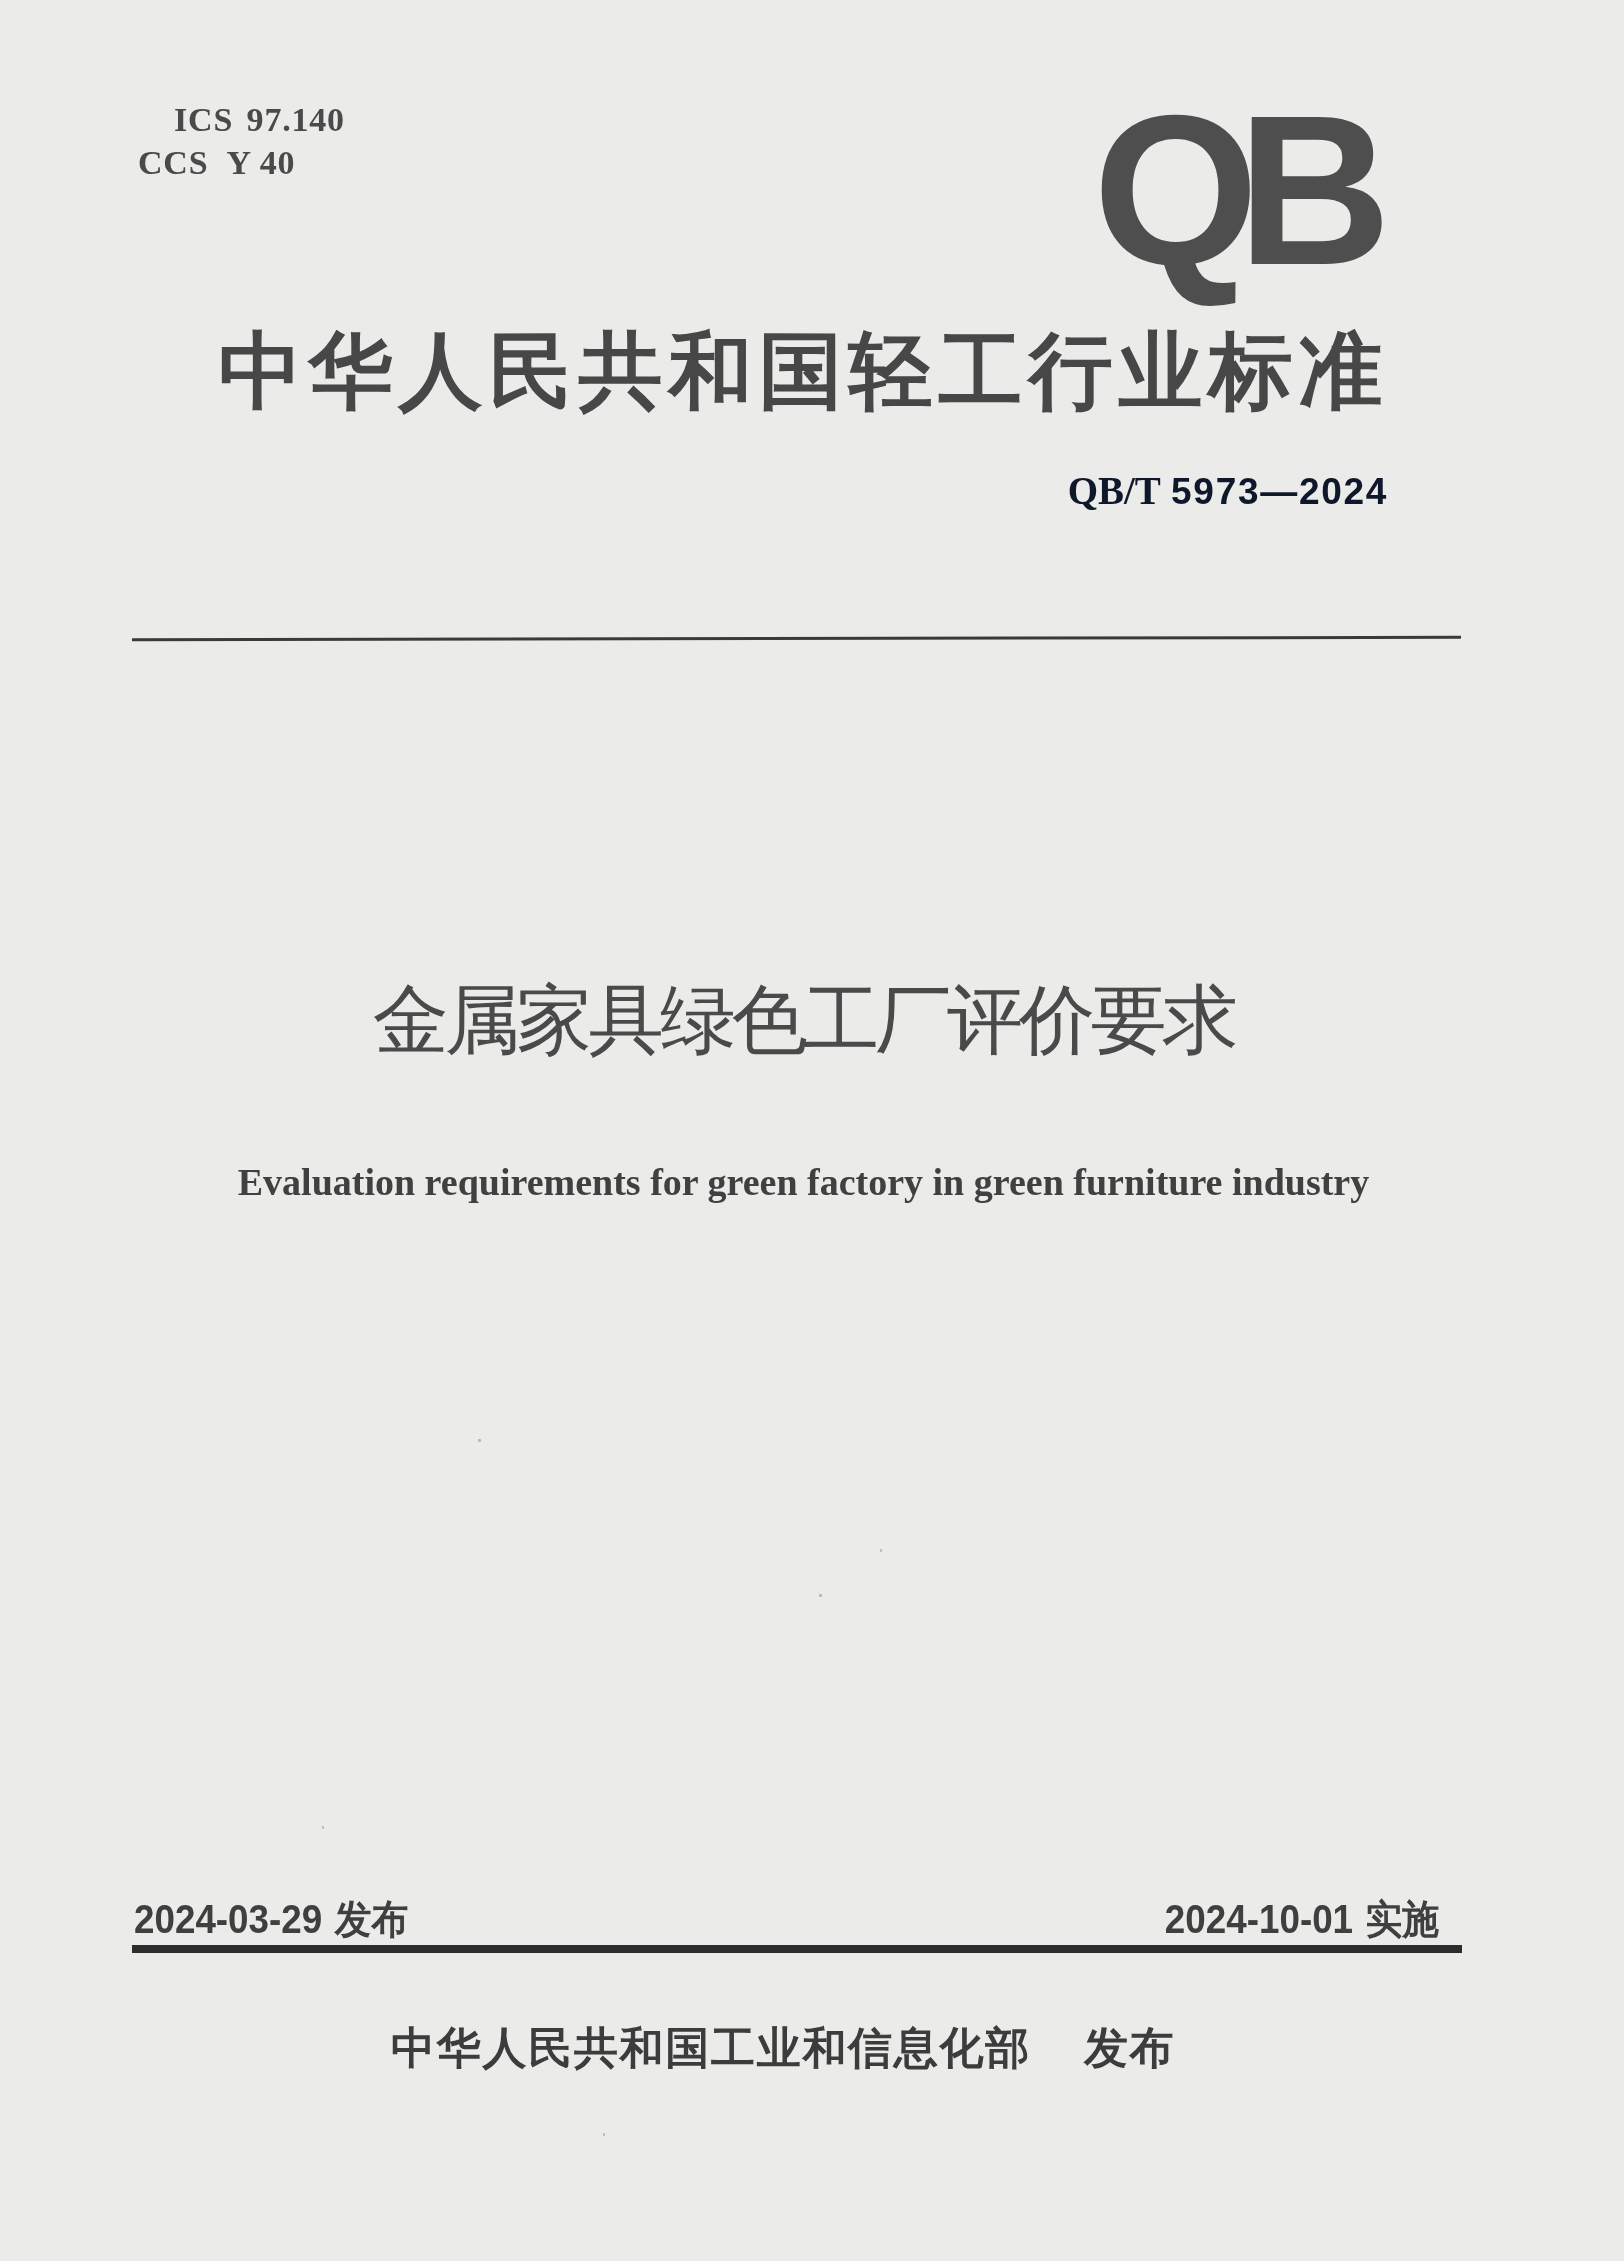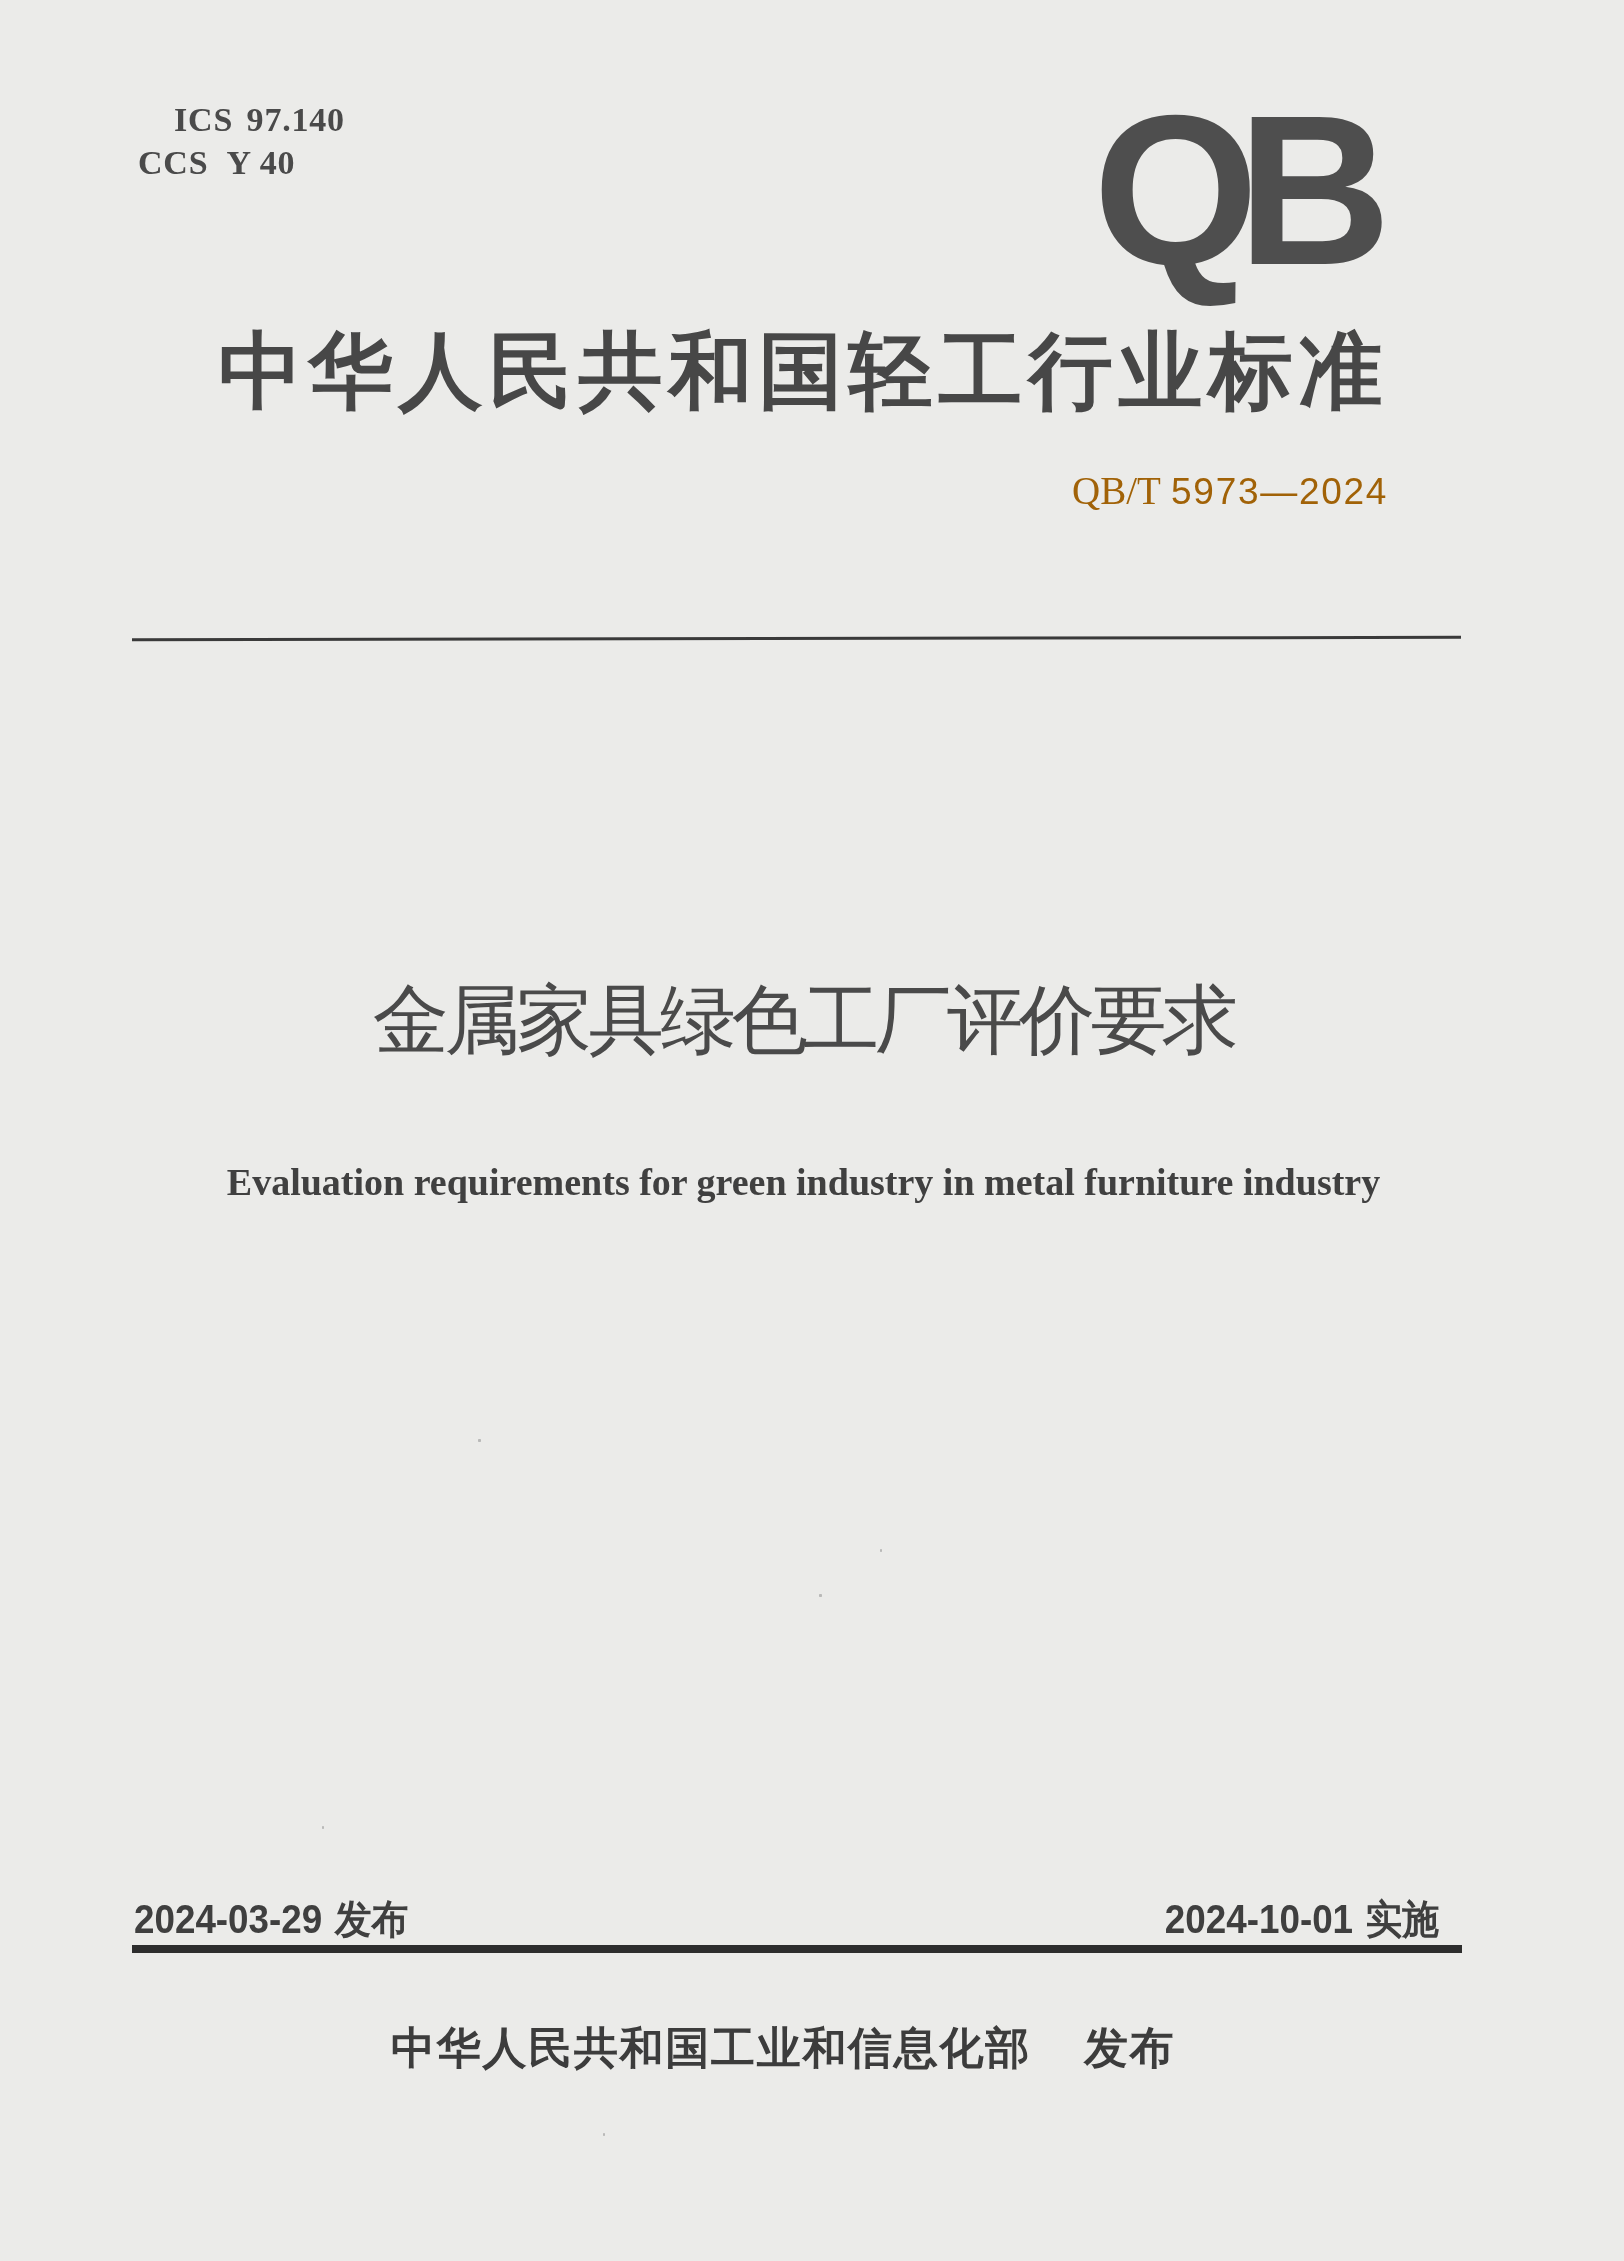--- a/index.html
+++ b/index.html
@@ -61,23 +61,23 @@
     line-height: 1;
     color: #474747;
     white-space: nowrap;
   }
 
   
   .std-code {
     top: 471px;
     right: 237px;
     font-size: 39px;
-    font-weight: normal;
-    line-height: 1;
-    color: #a16207;
+    font-weight: bold;
+    line-height: 1;
+    color: #0f172a;
     white-space: nowrap;
   }
   .std-code .code-num {
     font-family: "Liberation Sans", "DejaVu Sans", sans-serif;
     font-size: 37px;
     letter-spacing: 1.7px;
     margin-left: 10.2px;
   }
 
   
@@ -171,21 +171,21 @@
 
 <h1 class="abs centered std-name">中华人民共和国轻工行业标准</h1>
 
 <div class="abs std-code">
   <span>QB/T</span><span class="code-num">5973—2024</span>
 </div>
 
 <div class="abs rule-top"></div>
 
 <h2 class="abs centered title-zh">金属家具绿色工厂评价要求</h2>
-<h3 class="abs centered title-en">Evaluation requirements for green industry in metal furniture industry</h3>
+<h3 class="abs centered title-en">Evaluation requirements for green factory in green furniture industry</h3>
 
 <div class="abs date-line date-left">
   <span>2024-03-29</span><span class="date-label">发布</span>
 </div>
 <div class="abs date-line date-right">
   <span>2024-10-01</span><span class="date-label">实施</span>
 </div>
 
 <div class="abs rule-bottom"></div>
 

